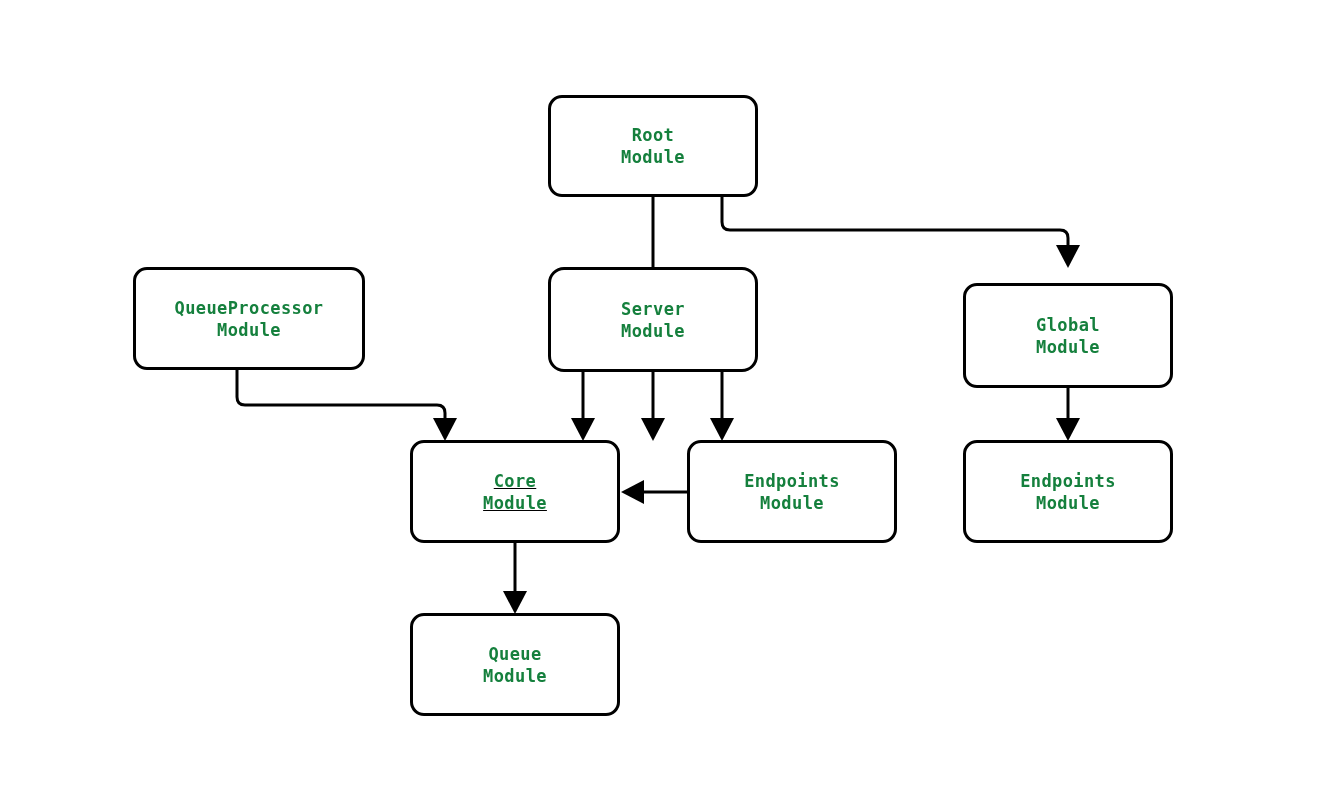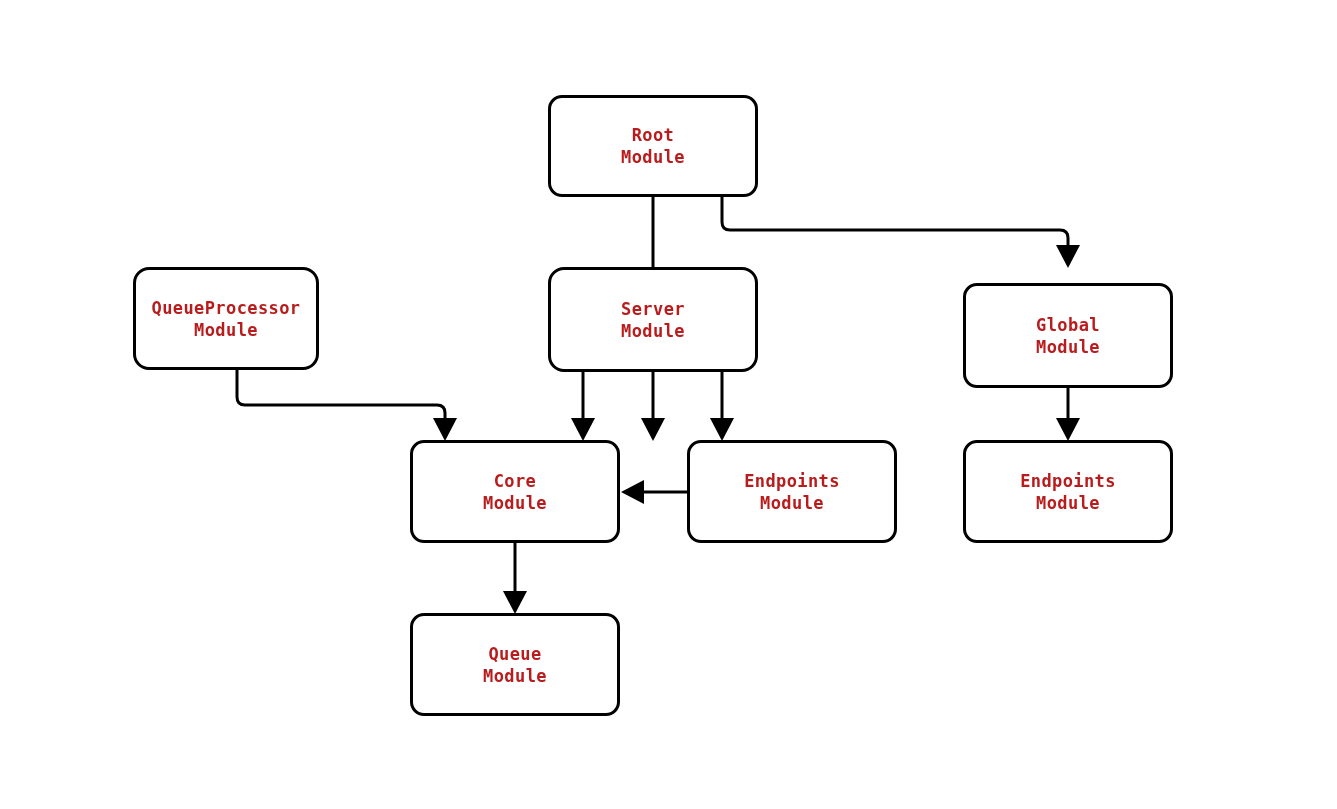--- a/index.html
+++ b/index.html
@@ -37,21 +37,21 @@
     flex-direction: column;
     align-items: center;
     justify-content: center;
     z-index: 2;
   }
   .node-label-line {
     font-family: "DejaVu Sans Mono", "Liberation Mono", monospace;
     font-size: 17px;
     font-weight: bold;
     line-height: 22px;
-    color: #b91c1c;
+    color: #15803d;
     letter-spacing: 0.4px;
     white-space: nowrap;
     text-align: center;
   }
 </style>
 </head>
 <body>
 
 <div id="diagram-canvas">
 
@@ -97,36 +97,36 @@
       <polygon points="503,591 527,591 515,614" fill="#000000"></polygon>
     </g>
 
   </svg>
 
   <div class="node-box" style="left:548px; top:95px; width:210px; height:102px;">
     <span class="node-label-line">Root</span>
     <span class="node-label-line">Module</span>
   </div>
 
-  <div class="node-box" style="left:133px; top:267px; width:186px; height:103px;border-radius:16px;">
+  <div class="node-box" style="left:133px; top:267px; width:232px; height:103px;">
     <span class="node-label-line">QueueProcessor</span>
     <span class="node-label-line">Module</span>
   </div>
 
   <div class="node-box" style="left:548px; top:267px; width:210px; height:105px;border-radius:16px;">
     <span class="node-label-line">Server</span>
     <span class="node-label-line">Module</span>
   </div>
 
   <div class="node-box" style="left:963px; top:267px; width:210px; height:105px;margin-top:16px;">
     <span class="node-label-line">Global</span>
     <span class="node-label-line">Module</span>
   </div>
 
-  <div class="node-box" style="left:410px; top:440px; width:210px; height:103px;">
+  <div class="node-box" style="left:410px; top:440px; width:210px; height:103px;text-decoration:underline;">
     <span class="node-label-line">Core</span>
     <span class="node-label-line">Module</span>
   </div>
 
   <div class="node-box" style="left:687px; top:440px; width:210px; height:103px;">
     <span class="node-label-line">Endpoints</span>
     <span class="node-label-line">Module</span>
   </div>
 
   <div class="node-box" style="left:963px; top:440px; width:210px; height:103px;">

